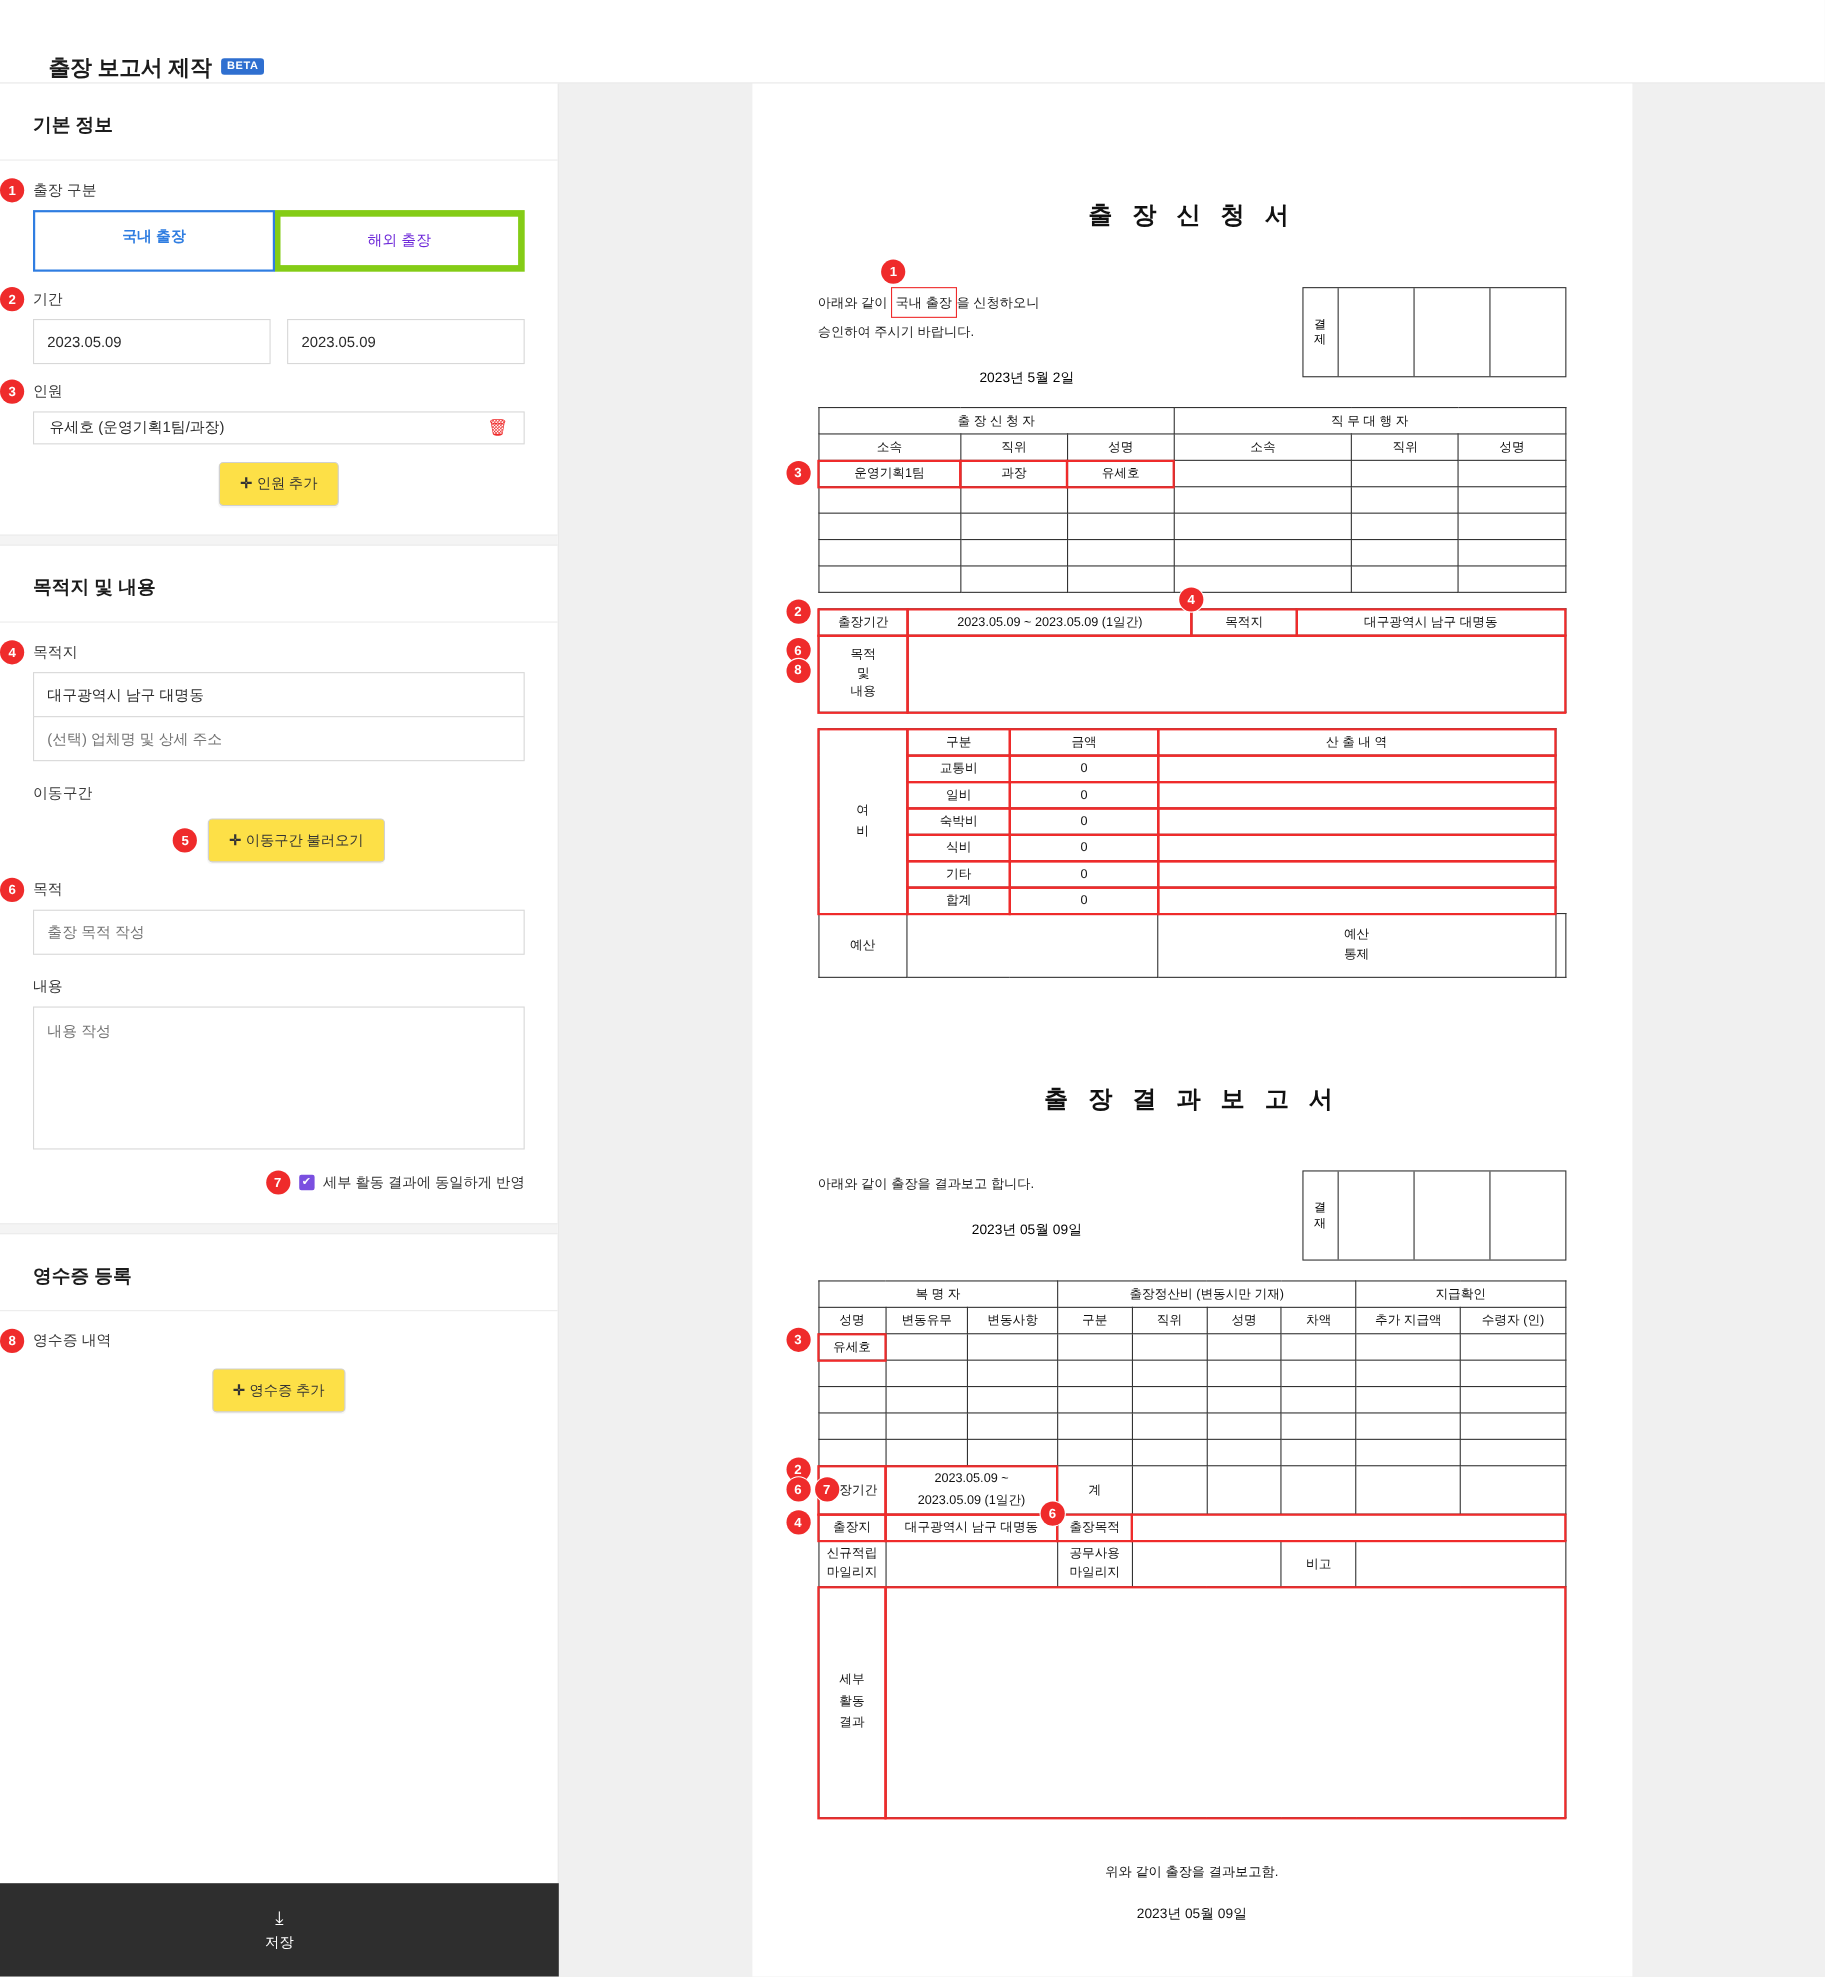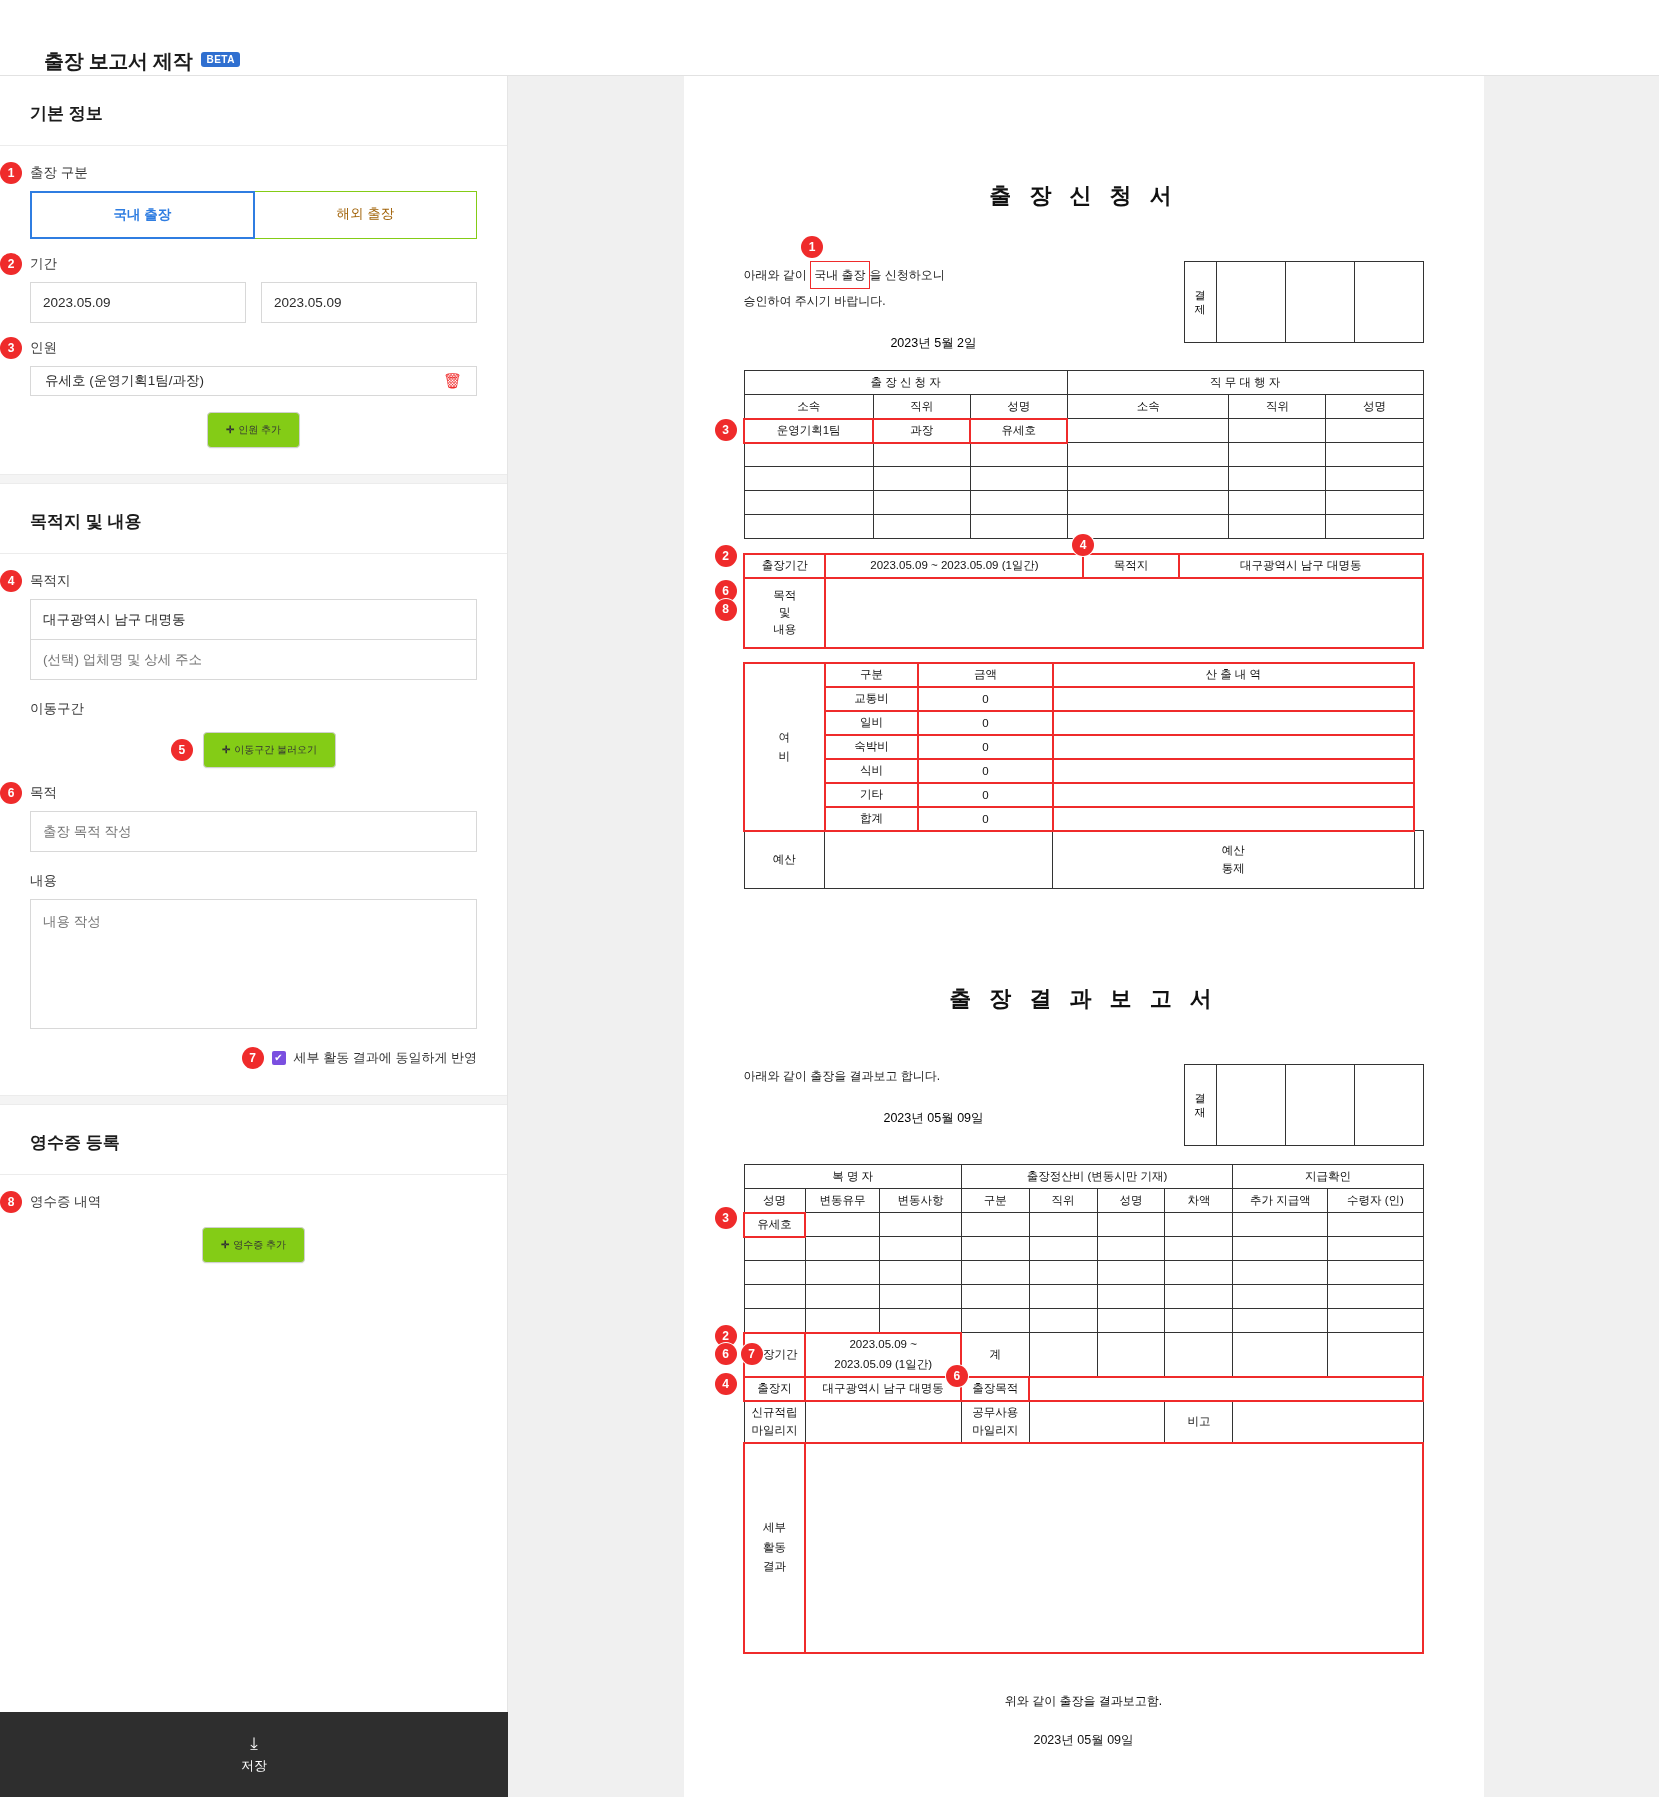--- a/index.html
+++ b/index.html
@@ -92,23 +92,23 @@
   
   .seg {
     display: flex;
     width: 100%;
   }
   .seg-btn {
     flex: 1;
     text-align: center;
     padding: 13px 0;
     font-size: 13.5px;
-    border: 1px solid #84cc16;
+    border: 6px solid #84cc16;
     background: #fff;
-    color: #a16207;
+    color: #6d28d9;
     cursor: pointer;
   }
   .seg-btn.active {
     border: 2px solid #2f7de1;
     color: #2f7de1;
     font-weight: bold;
     z-index: 2;
   }
   .seg-btn + .seg-btn { margin-left: -1px; }
 
@@ -134,27 +134,27 @@
     padding: 5px 14px;
     font-size: 13.5px;
     color: #2b2b2b;
   }
   .trash { color: #ef2b2b; font-size: 15px; cursor: pointer; }
 
   .ghost-btn {
     display: block;
     margin: 16px auto 0 auto;
     padding: 10px 18px;
-    background: #84cc16;
+    background: #fde047;
     border: 1px solid #d0d0d0;
     border-radius: 4px;
-    font-size: 10px;
+    font-size: 13px;
     color: #333;
     cursor: pointer;
-    font-family: Liberation Sans, sans-serif;
+    font-family: Liberation Serif, serif;
     box-shadow: 0 1px 1px rgba(0,0,0,0.04);
   }
   .ghost-btn .plus { font-weight: bold; margin-right: 4px; }
 
   .btn-center-wrap { position: relative; display: flex; justify-content: center; align-items: center; margin-top: 14px;}
   .btn-center-wrap .marker { position: static; margin-right: 10px; }
 
   .sub-label { font-size: 13.5px; color: #3a3a3a; margin: 20px 0 0 0; }
 
   textarea.inp { resize: none; height: 130px; line-height: 1.5; }

